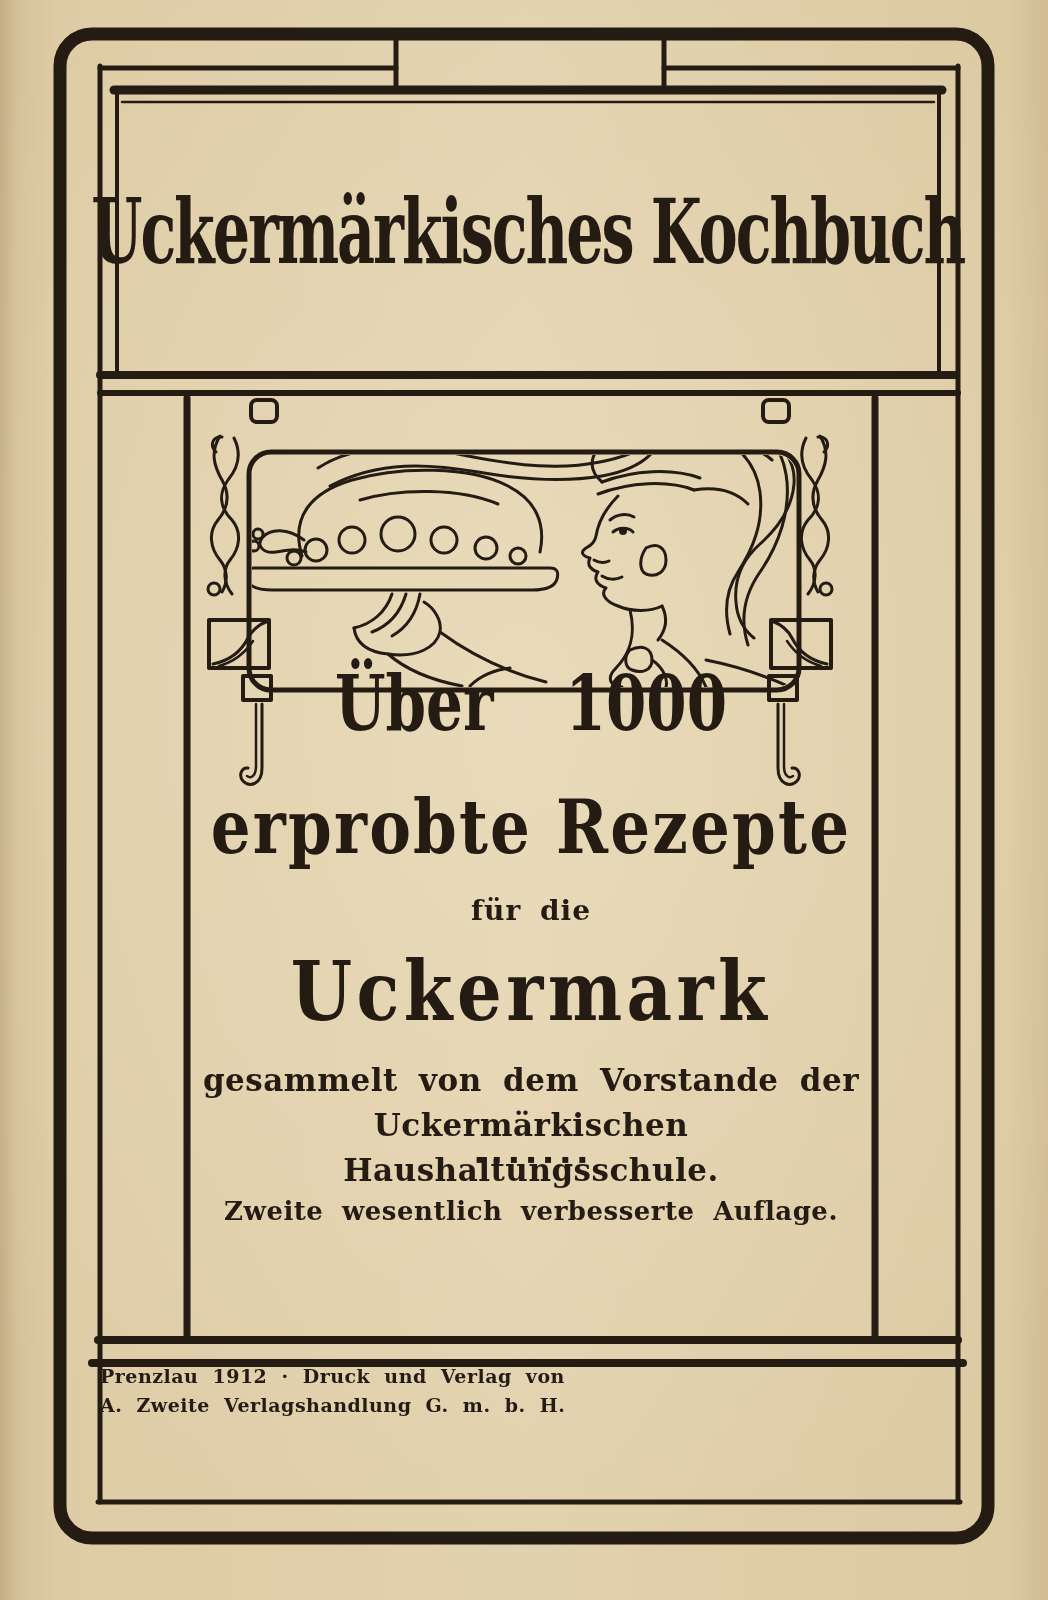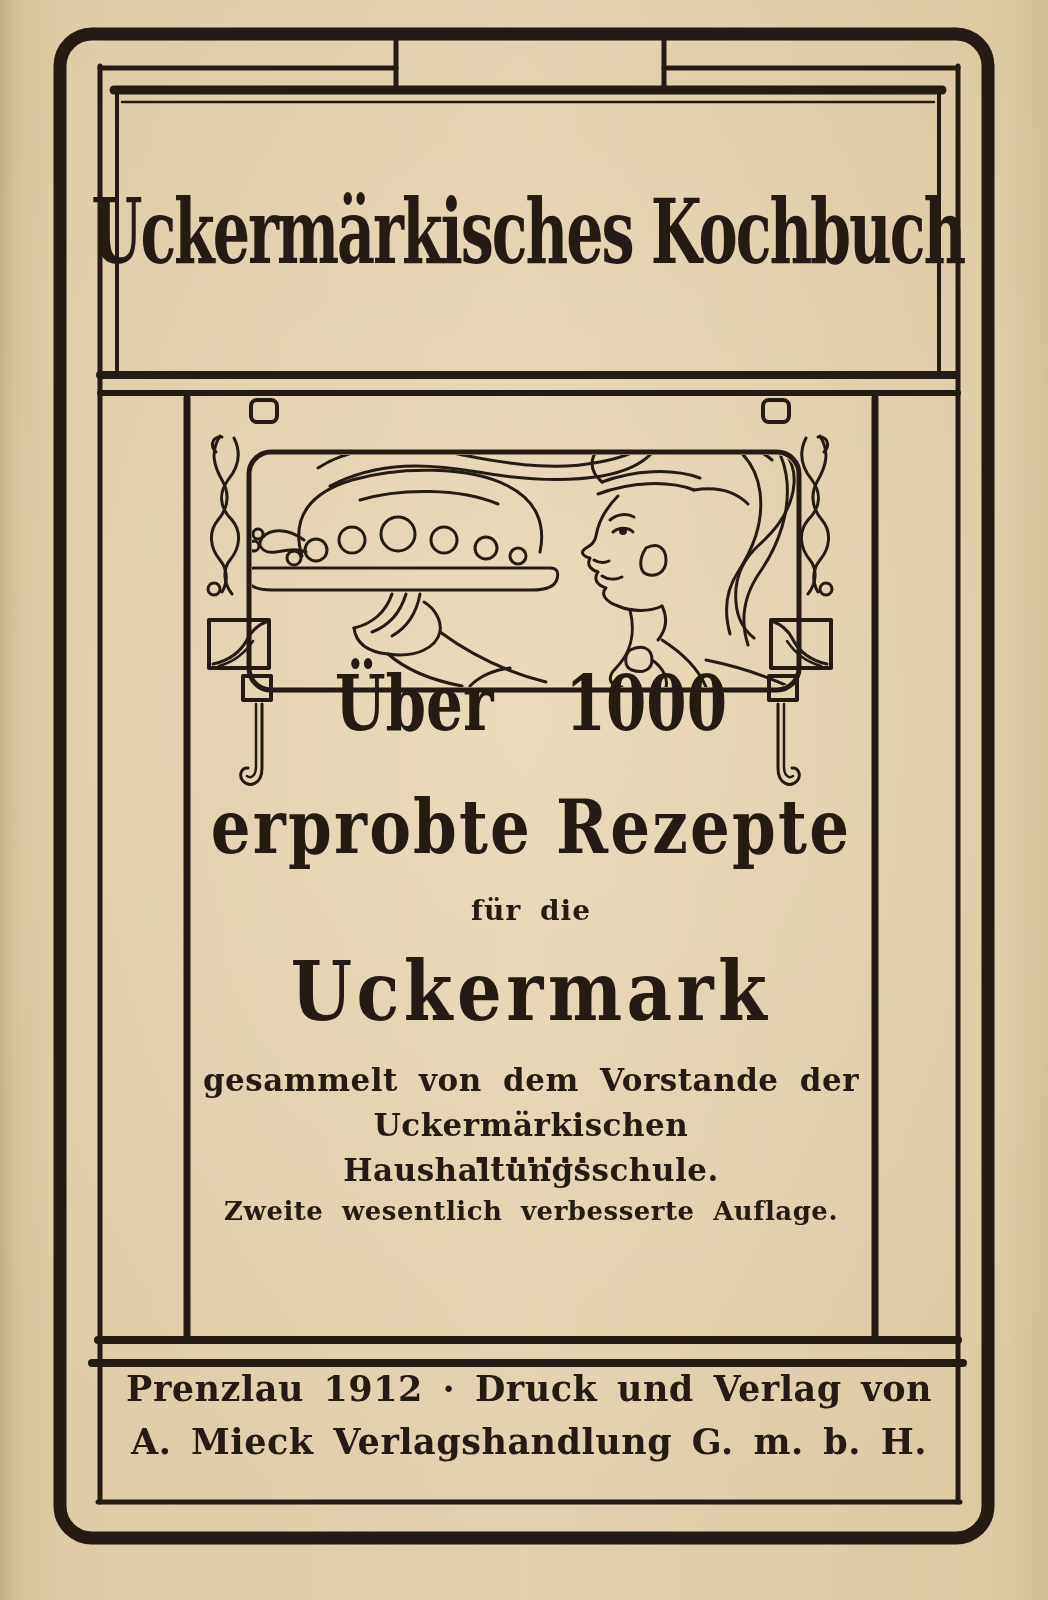--- a/index.html
+++ b/index.html
@@ -33,22 +33,22 @@
   .t{ position:absolute; left:187px; width:688px; text-align:center; font-weight:bold; color:var(--ink); }
   .scaled{ transform-origin:50% 0; }
 
   .uber{ top:664px; font-size:58px; line-height:1.05; transform:scale(1,1.32); display:flex; justify-content:center; gap:72px; }
   .erprobte{ top:788px; font-size:58px; line-height:1.05; letter-spacing:2px; transform:scale(1.08,1.3); }
   .fuer{ top:894px; font-size:28px; letter-spacing:1px; word-spacing:8px; }
   .uckermark{ top:948px; font-size:64px; line-height:1.05; letter-spacing:4px; transform:scale(1.1,1.28); }
   .collected{ top:1058px; font-size:31px; line-height:1.45; word-spacing:10px; letter-spacing:0.5px; }
   .dots{ top:1152px; font-family:"DejaVu Sans","Liberation Sans",sans-serif; font-size:12px; letter-spacing:9px; text-indent:9px; }
   .zweite{ top:1196px; font-size:26px; word-spacing:9px; letter-spacing:0.5px; }
-  .imprint{ position:absolute; left:100px; width:858px; top:1362px; text-align:center;
-            font-weight:bold; font-size:35px; line-height:1.52; word-spacing:7px; letter-spacing:0.5px; }
+  .imprint{ position:absolute; left:100px; width:858px; top:1362px; text-align:left;
+            font-weight:bold; font-size:19px; line-height:1.52; word-spacing:7px; letter-spacing:0.5px; }
 </style>
 </head>
 <body>
 
 <div class="page">
 
   <svg class="deco" viewBox="0 0 1048 1600" fill="none" stroke="currentColor" stroke-linecap="round" stroke-linejoin="round">
 
     <g>
       <rect x="60" y="34" width="928" height="1504" rx="32" stroke-width="13"></rect>
@@ -170,16 +170,16 @@
     <div>gesammelt von dem Vorstande der</div>
     <div>Uckermärkischen Haushaltungsschule.</div>
   </div>
 
   <div class="t dots">▪▪▪▪▪▪▪</div>
 
   <div class="t zweite">Zweite wesentlich verbesserte Auflage.</div>
 
   <div class="imprint">
     <div>Prenzlau 1912 · Druck und Verlag von</div>
-    <div>A. Mieck Verlagshandlung G. m. b. H.</div>
+    <div>A. Zweite Verlagshandlung G. m. b. H.</div>
   </div>
 
 </div>
 
 </body></html>

